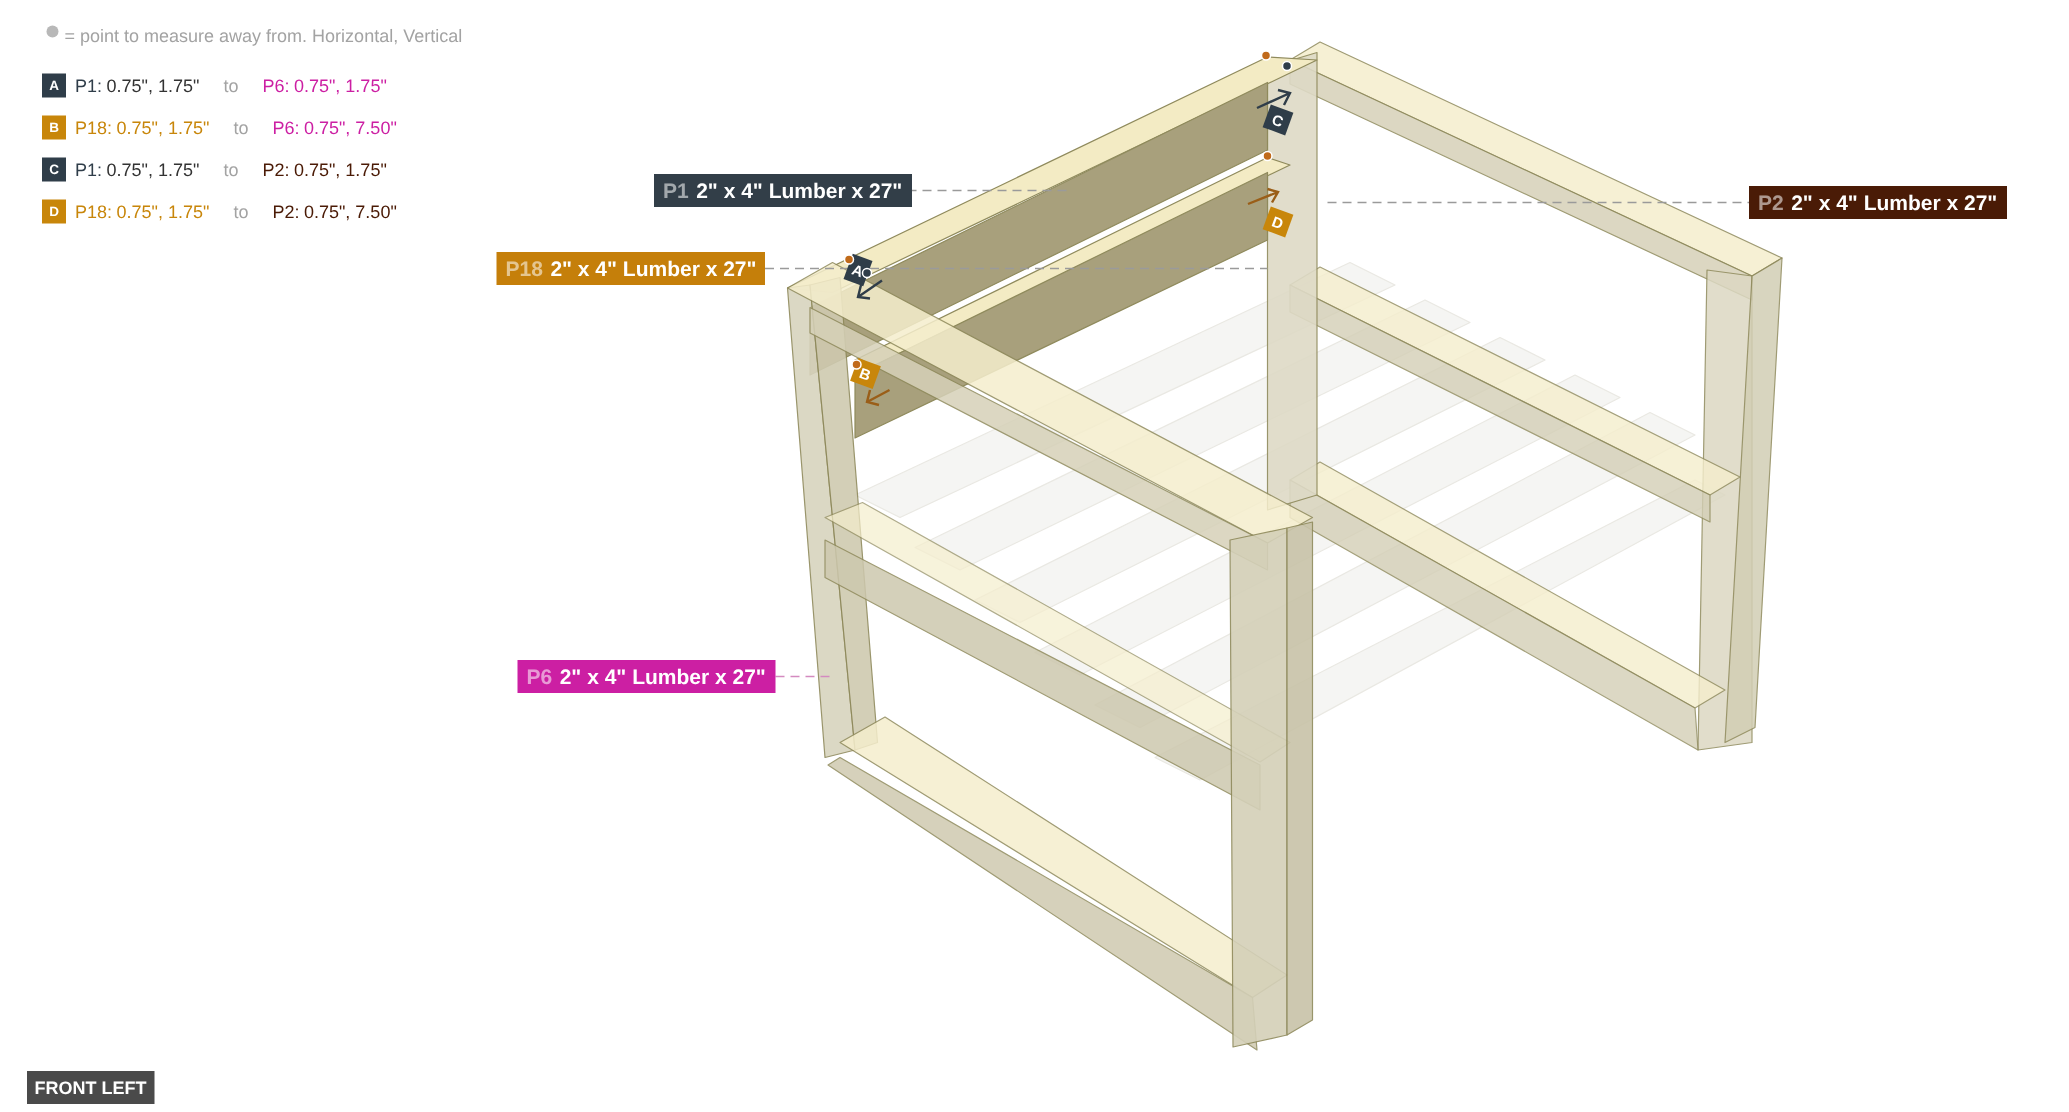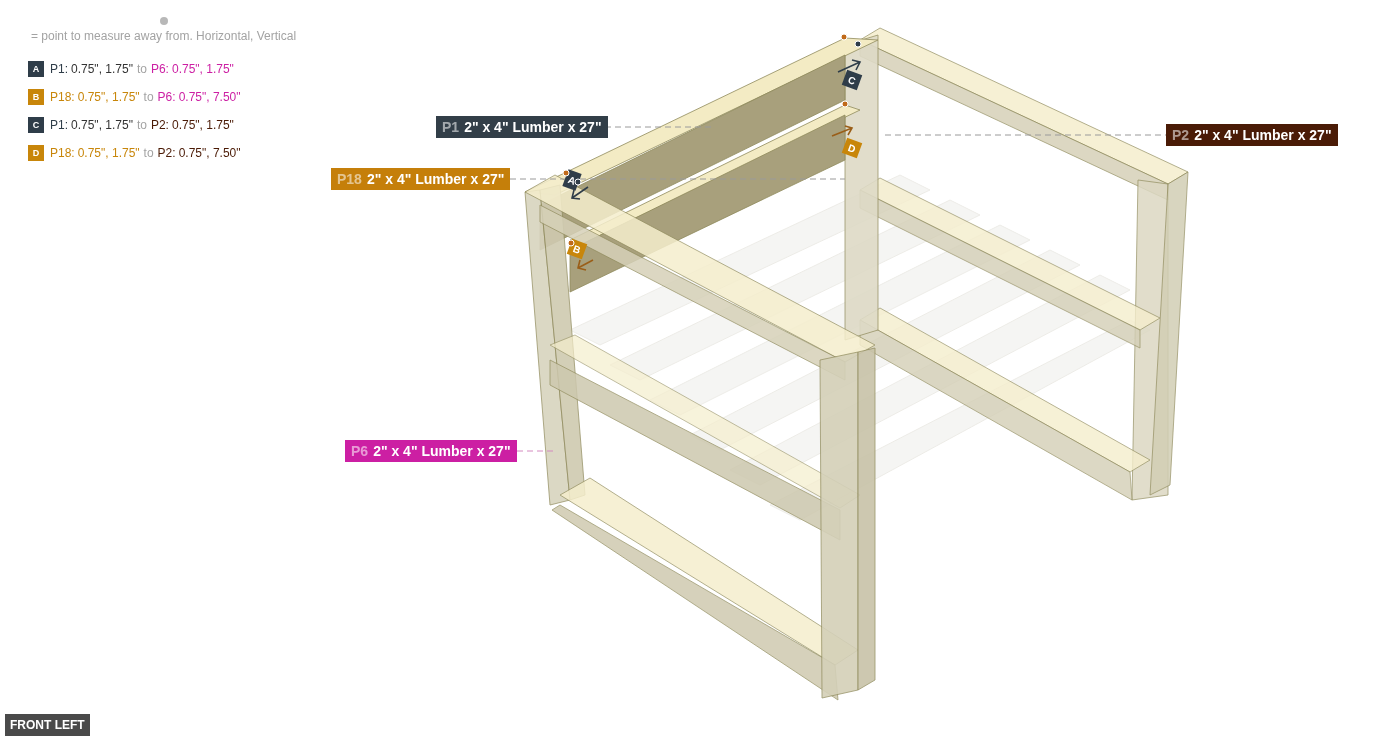--- a/index.html
+++ b/index.html
@@ -1,30 +1,30 @@
 <!DOCTYPE html>
 <html><head>
 <meta charset="utf-8">
 <style>
   html, body { margin:0; padding:0; background:#ffffff; }
   body { width:1379px; height:741px; position:relative; overflow:hidden;
          font-family:"Liberation Sans", sans-serif; }
   .legend { position:absolute; left:28px; top:17px; }
   .legend-title { font-size:13px; color:#a3a3a3; margin:0 0 8px 0; }
-  .legend-note { font-size:12px; color:#a3a3a3; margin:0 0 12px 3px; display:flex; align-items:center; gap:4px;flex-direction:column; }
+  .legend-note { font-size:12px; color:#a3a3a3; margin:0 0 12px 3px; display:flex; gap:4px; }
   .dot { width:8px; height:8px; border-radius:50%; background:#b8b8b8; display:inline-block; }
   .conn { display:flex; align-items:center; font-size:12px; height:28px; }
   .badge { width:16px; height:16px; color:#fff; font-weight:bold; font-size:9px;
            display:inline-flex; align-items:center; justify-content:center; margin-right:6px; }
   .pl { font-weight:normal; margin-right:3px; }
-  .to { color:#a3a3a3; margin:0 4px; }
+  .to { color:#a3a3a3; margin:0 16px; }
   .lbl { position:absolute; font-weight:bold; font-size:14px; color:#fff; padding:3px 6px;
          white-space:nowrap; }
   .lbl .pid { opacity:0.55; margin-right:5px;margin-top:32px; }
-  .view-tag { position:absolute; left:5px; top:714px; background:#4a4a4a; color:#fff;
+  .view-tag { position:absolute; left:18px; top:714px; background:#4a4a4a; color:#fff;
               font-weight:bold; font-size:12px; padding:4px 5px; }
   svg.scene { position:absolute; left:0; top:0; }
 </style>
 </head>
 <body>
 
 <svg class="scene" width="1379" height="741">
   <g stroke="#8f8a5c" stroke-width="0.8" stroke-linejoin="round">
 
     <g fill="#eeeeea" opacity="0.55" stroke="#d8d6cc">

